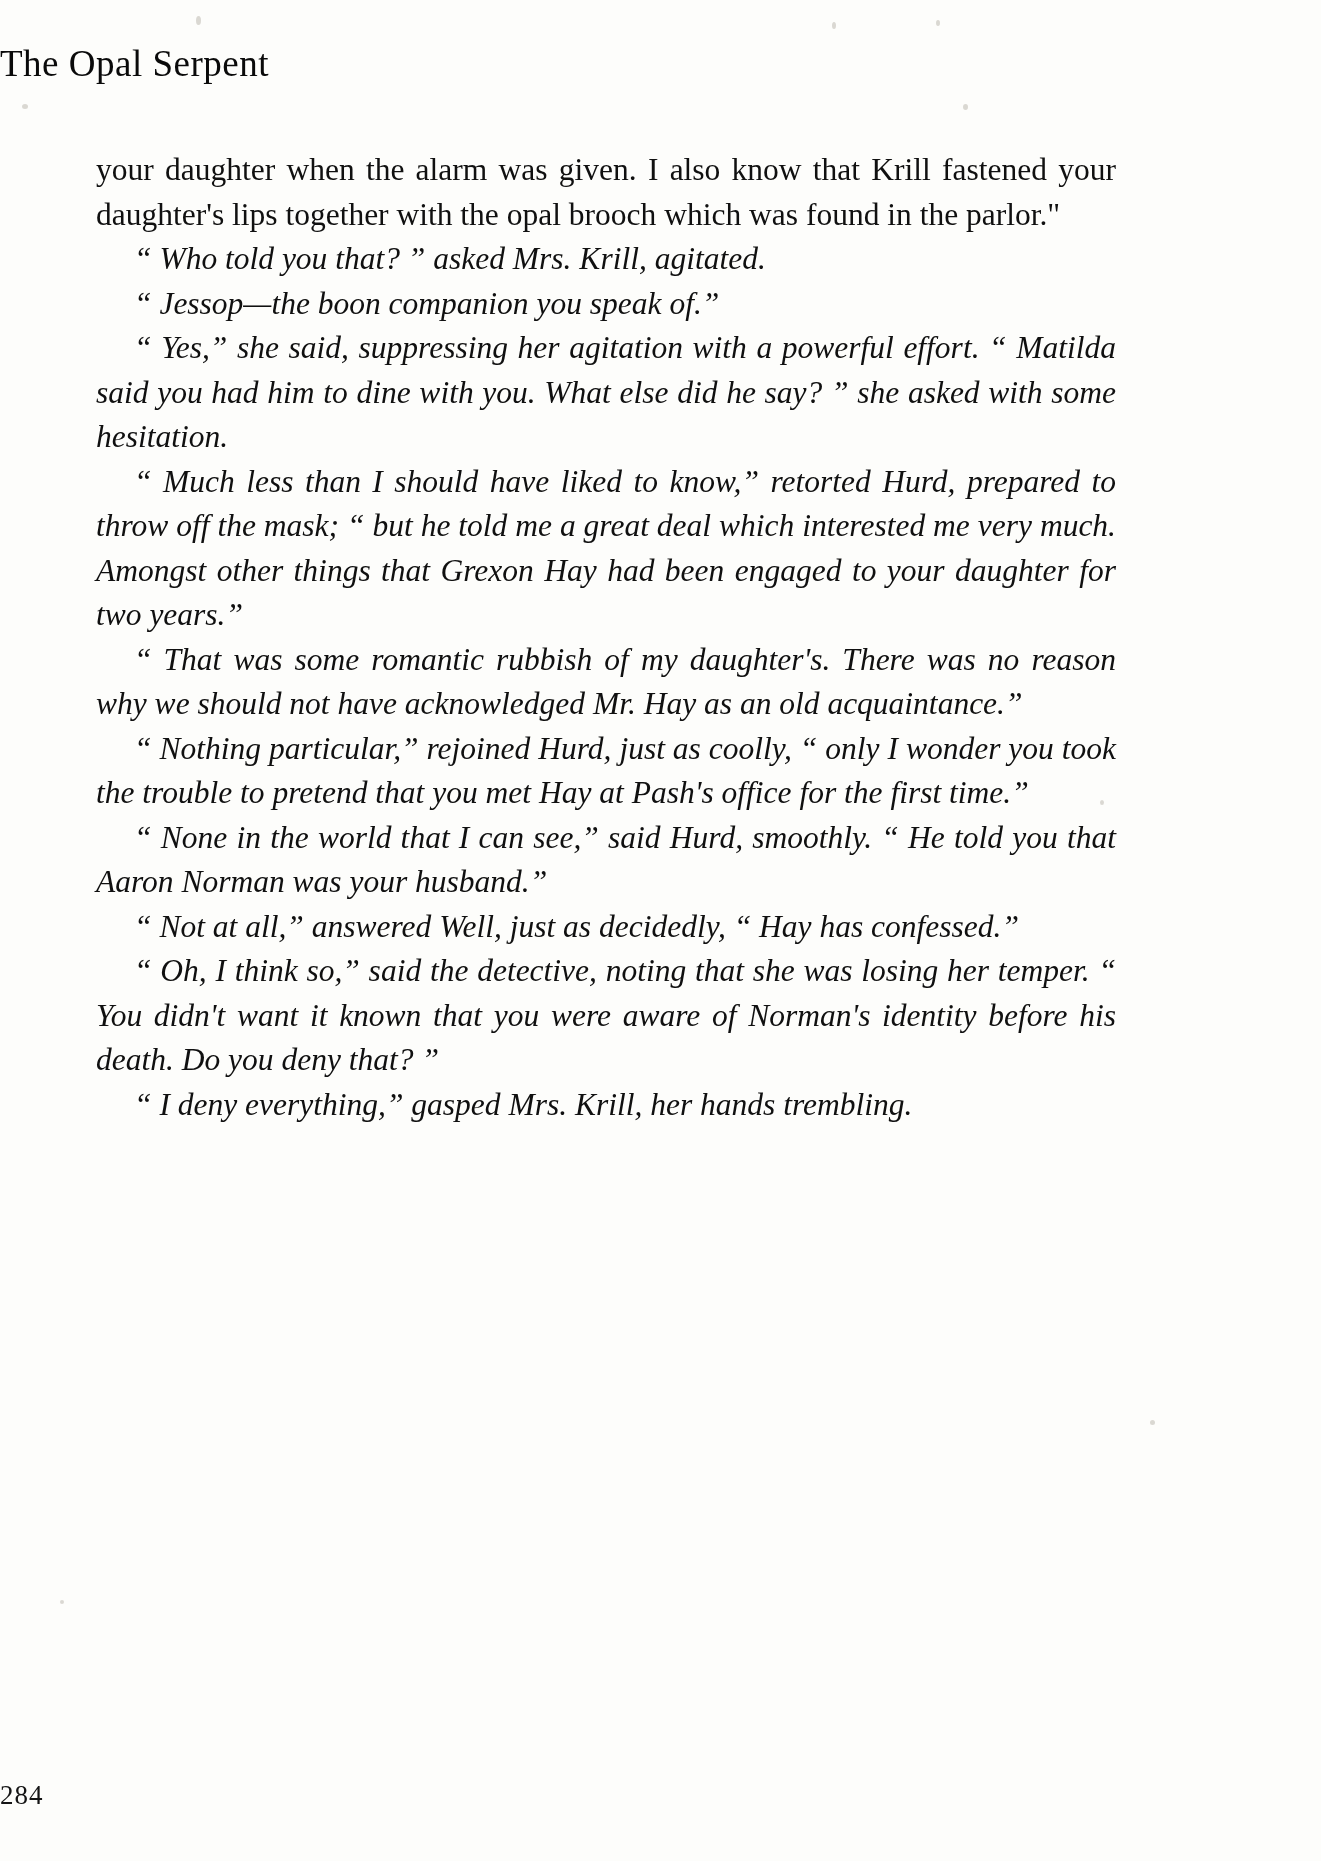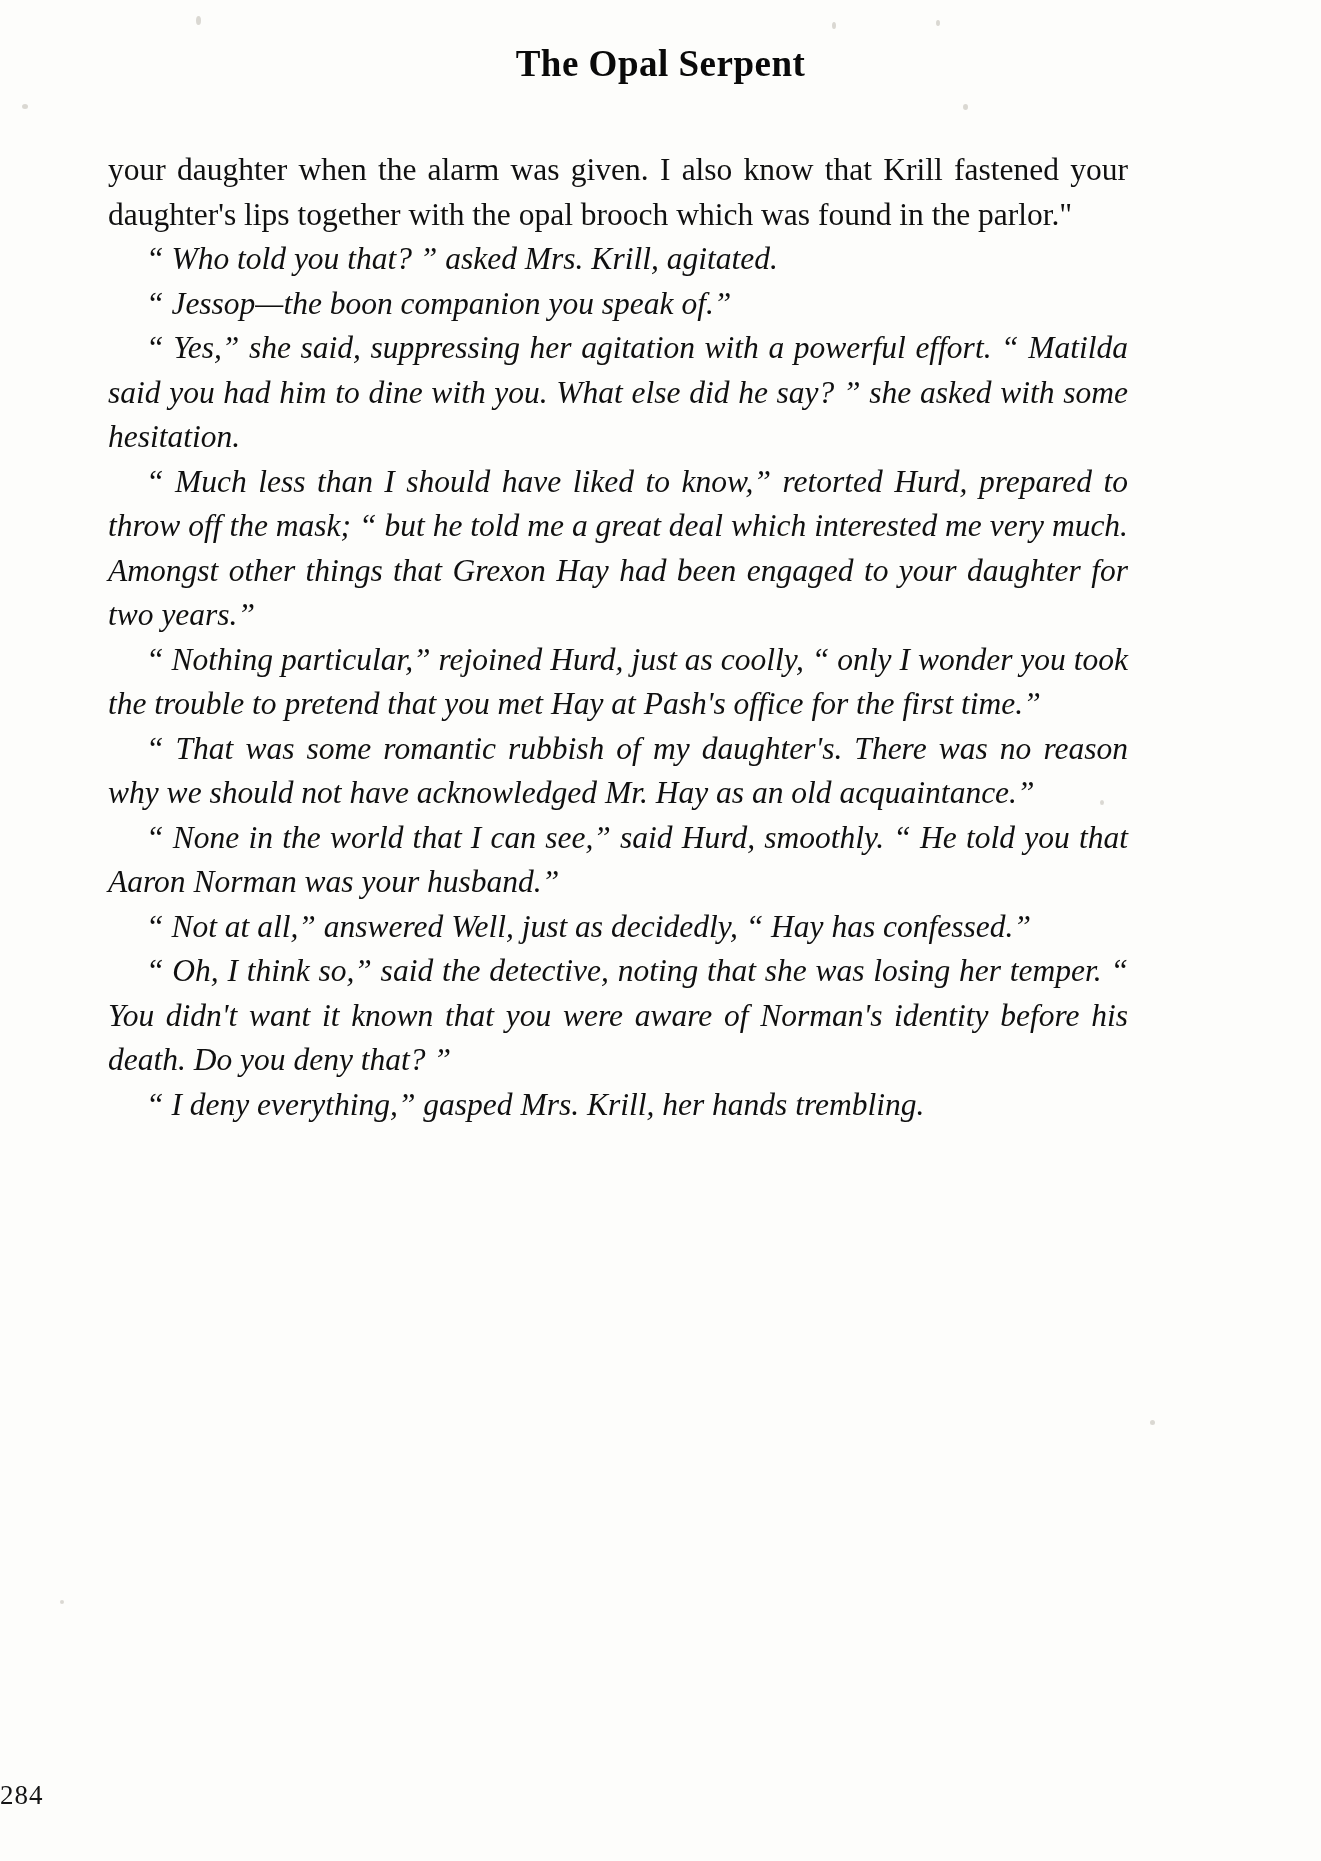--- a/index.html
+++ b/index.html
@@ -21,30 +21,29 @@
     top: 0;
     width: 1321px;
     height: 1861px;
     background: #fdfdfb;
   }
   .running-head {
     position: absolute;
     top: 42px;
     left: 0;
     width: 1321px;
-    text-align: center;
     font-size: 37px;
     letter-spacing: 0.5px;
-    font-weight: 700;
+    font-weight: 400;
     color: #0a0a0a;
   }
   .body-text {
     position: absolute;
     top: 148px;
-    left: 108px;
+    left: 96px;
     width: 1020px;
     font-size: 31.5px;
     line-height: 44.5px;
     text-align: justify;
     text-justify: inter-word;
     color: #101010;
   }
   .body-text p {
     margin: 0;
     text-indent: 0;
@@ -85,22 +84,22 @@
   <div class="speckle" style="left:60px; top:1600px; width:4px; height:4px;"></div>
 
   <div class="running-head">The Opal Serpent</div>
 
   <div class="body-text">
     <p>your daughter when the alarm was given. I also know that Krill fastened your daughter's lips together with the opal brooch which was found in the parlor."</p>
     <p class="indent">“ Who told you that? ” asked Mrs. Krill, agitated.</p>
     <p class="indent">“ Jessop—the boon companion you speak of.”</p>
     <p class="indent">“ Yes,” she said, suppressing her agitation with a powerful effort. “ Matilda said you had him to dine with you. What else did he say? ” she asked with some hesitation.</p>
     <p class="indent">“ Much less than I should have liked to know,” retorted Hurd, prepared to throw off the mask; “ but he told me a great deal which interested me very much. Amongst other things that Grexon Hay had been engaged to your daughter for two years.”</p>
+    <p class="indent">“ That was some romantic rubbish of my daughter's. There was no reason why we should not have acknowledged Mr. Hay as an old acquaintance.”</p>
     <p class="indent">“ Nothing particular,” rejoined Hurd, just as coolly, “ only I wonder you took the trouble to pretend that you met Hay at Pash's office for the first time.”</p>
-    <p class="indent">“ That was some romantic rubbish of my daughter's. There was no reason why we should not have acknowledged Mr. Hay as an old acquaintance.”</p>
     <p class="indent">“ None in the world that I can see,” said Hurd, smoothly. “ He told you that Aaron Norman was your husband.”</p>
     <p class="indent">“ Not at all,” answered Well, just as decidedly, “ Hay has confessed.”</p>
     <p class="indent">“ Oh, I think so,” said the detective, noting that she was losing her temper. “ You didn't want it known that you were aware of Norman's identity before his death. Do you deny that? ”</p>
     <p class="indent">“ I deny everything,” gasped Mrs. Krill, her hands trembling.</p>
   </div>
 
   <div class="folio">284</div>
 
 </div>
 

